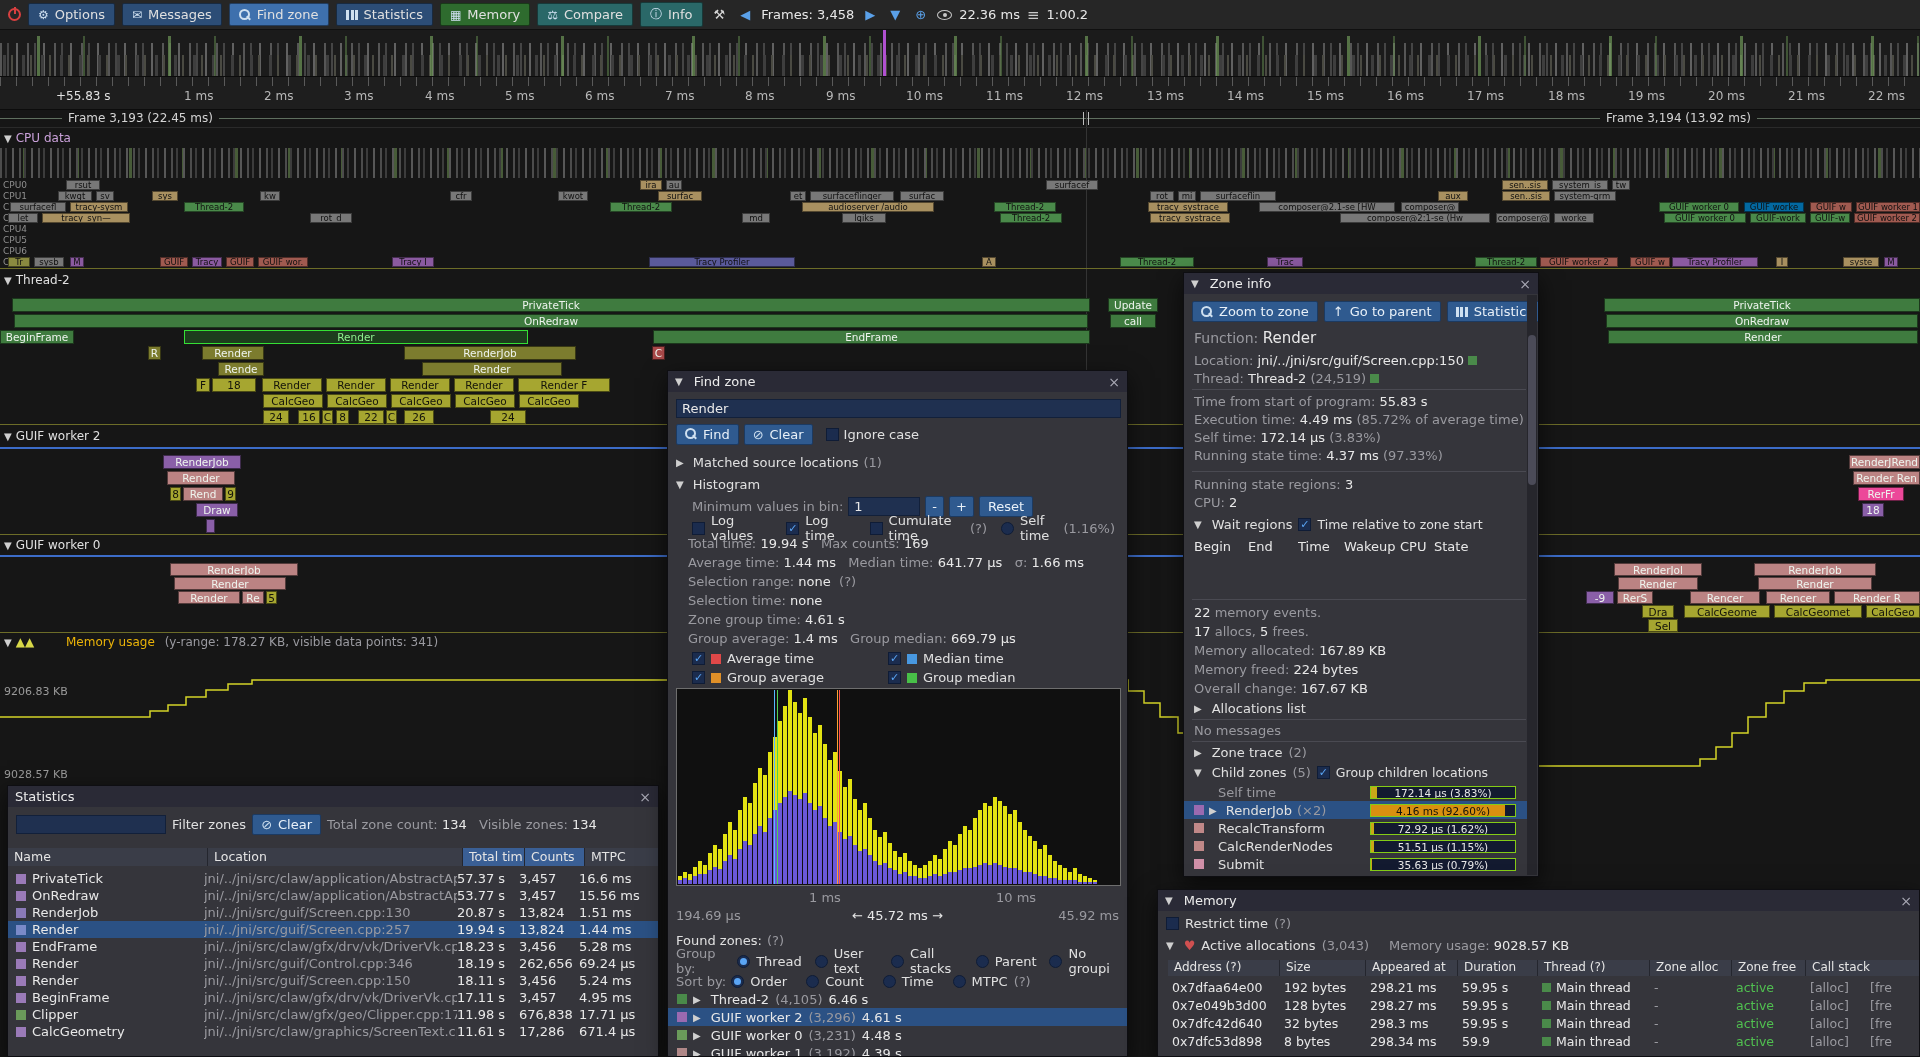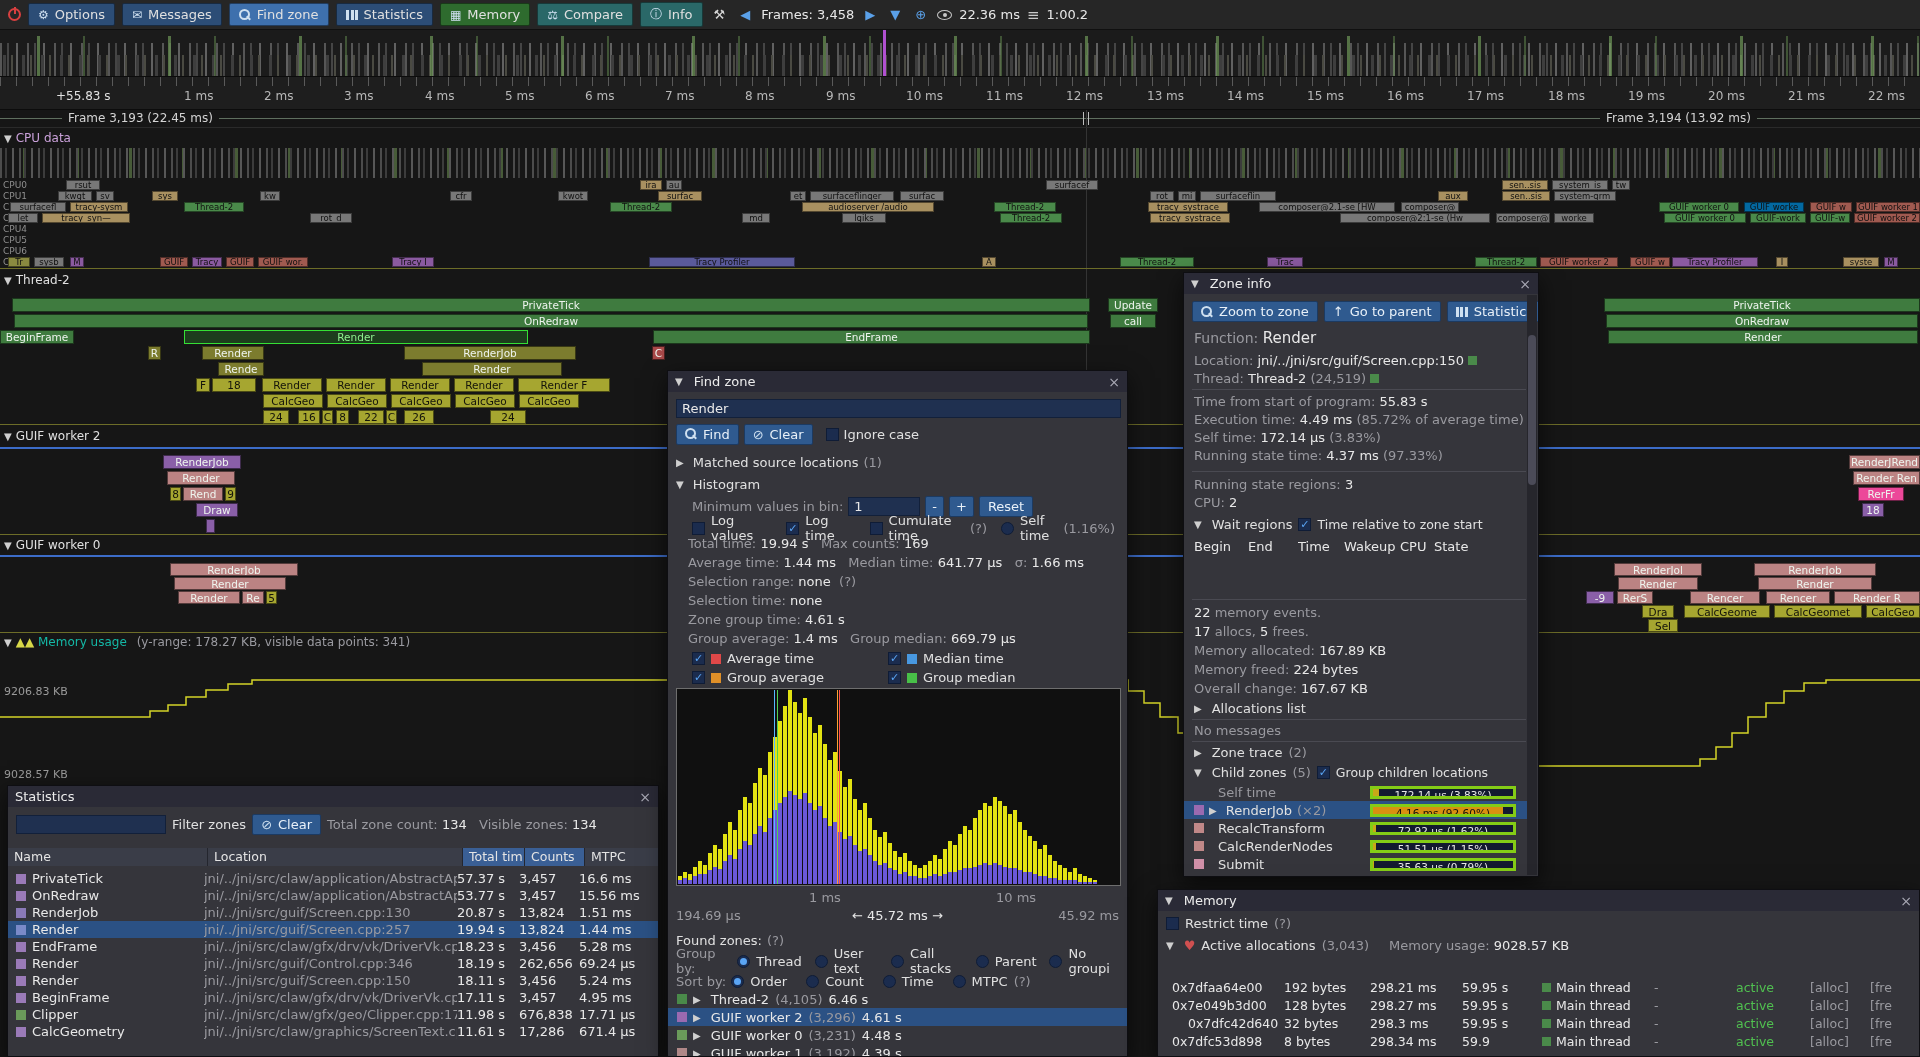--- a/index.html
+++ b/index.html
@@ -81,21 +81,21 @@
   .hbar-p { position:absolute; left:0; right:0; bottom:0; background:#6a58d8; }
   .vline { position:absolute; top:1px; bottom:1px; width:1px; }
   .fz-row { position:absolute; left:8px; right:4px; height:18px; display:flex; align-items:center; gap:5px; }
   .fz-list-row { height:18px; display:flex; align-items:center; gap:6px; padding-left:9px; cursor:pointer; }
 
   
   #zi { left:1183px; top:272px; width:356px; height:605px; z-index:12; }
   .zi-line { position:absolute; left:10px; right:14px; }
   .zi-sep { position:absolute; left:8px; right:12px; height:1px; background:#4a4a52; }
   .wr-cell { display:inline-block; overflow:hidden; white-space:nowrap; }
-  .zi-bar { position:absolute; left:186px; width:146px; height:13px; background:#131a30; border:3px solid #84cc16; }
+  .zi-bar { position:absolute; left:186px; width:146px; height:13px; background:#131a30; border:1px solid #84cc16; }
   .zi-bar-fill { position:absolute; left:0; top:0; bottom:0; }
   .zi-bar-txt { position:absolute; inset:0; font-size:10.5px; text-align:center; line-height:12px; overflow:hidden; white-space:nowrap; }
   .win-scroll { position:absolute; right:1px; top:22px; bottom:1px; width:10px; background:#26262c; }
   .win-thumb { position:absolute; left:1px; right:1px; top:40px; height:150px; background:#4b4b58; border-radius:4px; cursor:pointer; }
 
   
   #st { left:7px; top:785px; width:652px; height:272px; z-index:10; }
   .st-hcell { position:absolute; top:0; height:18px; background:#3a3d48; border-right:1px solid #24262e; padding:1px 6px; font-size:12.5px; color:#e4e4e4; overflow:hidden; white-space:nowrap; cursor:pointer; }
   .st-hcell.hl { background:#3a5f95; }
   .st-row { position:absolute; left:0; width:652px; height:17px; display:flex; align-items:center; cursor:pointer; }
@@ -373,21 +373,21 @@
       <span class="zone" style="height: 13px; left: 1642px; top: 70px; width: 32px; background: rgb(166, 166, 48); color: rgb(20, 20, 10);">Dra</span>
       <span class="zone" style="height: 13px; left: 1684px; top: 70px; width: 86px; background: rgb(166, 166, 48); color: rgb(20, 20, 10);">CalcGeome</span>
       <span class="zone" style="height: 13px; left: 1774px; top: 70px; width: 88px; background: rgb(166, 166, 48); color: rgb(20, 20, 10);">CalcGeomet</span>
       <span class="zone" style="height: 13px; left: 1866px; top: 70px; width: 54px; background: rgb(166, 166, 48); color: rgb(20, 20, 10);">CalcGeo</span>
       <span class="zone" style="height: 13px; left: 1648px; top: 84px; width: 30px; background: rgb(166, 166, 48); color: rgb(20, 20, 10);">Sel</span>
     </div>
 </div>
 
 <div id="mem-sect">
   <div class="sect-head" style="top:2px;">
-    <span class="tri">▼</span><span style="color:#d8d848;">▲▲ </span><span style="color:#14b8a6;">Memory usage</span>
+    <span class="tri">▼</span><span style="color:#d8d848;">▲▲ </span><span style="color:#eab308;margin-left:28px;">Memory usage</span>
     <span class="g" style="margin-left:6px;">(y-range: 178.27 KB, visible data points: 341)</span>
   </div>
   <span class="mem-axis" style="top:52px;">9206.83 KB</span>
   <span class="mem-axis" style="top:135px;">9028.57 KB</span>
   <svg id="mem-svg" viewBox="0 0 1920 138" preserveAspectRatio="none">
     <polyline fill="none" stroke="#d4d428" stroke-width="1.5" points="0,70 150,70 150,64 168,64 168,58 186,58 186,50 206,50 206,43 228,43 228,37 252,37 252,33 1128,33 1128,44 1144,44 1144,56 1160,56 1160,70 1178,70 1178,86 1196,86 1196,100 1216,100 1216,112 1238,112 1238,119 1700,119 1700,112 1716,112 1716,100 1732,100 1732,86 1748,86 1748,70 1766,70 1766,56 1784,56 1784,44 1804,44 1804,36 1826,36 1826,33 1920,33"></polyline>
   </svg>
 </div>
 
 <div id="st" class="win">
@@ -1114,20 +1114,31 @@
     <span>Restrict time</span>
     <span class="g"> (?)</span>
   </div>
   <div class="row-flex" style="position:absolute;left:8px;top:48px;">
     <span class="tri">▼</span>
     <span style="color:#d05050;">♥</span>
     <span>Active allocations</span>
     <span class="g"> (3,043)</span>
     <span class="line" style="margin-left:14px;"><span class="k">Memory usage: </span><span class="v">9028.57 KB</span></span>
   </div>
+  <div style="position:absolute;left:10px;top:70px;width:745px;height:16px;">
+
+  <span class="mw-hcell" style="left: 0px; width: 112px;">Address (?)</span>
+      <span class="mw-hcell" style="left: 112px; width: 86px;">Size</span>
+      <span class="mw-hcell" style="left: 198px; width: 92px;">Appeared at</span>
+      <span class="mw-hcell" style="left: 290px; width: 80px;">Duration</span>
+      <span class="mw-hcell" style="left: 370px; width: 112px;">Thread (?)</span>
+      <span class="mw-hcell" style="left: 482px; width: 82px;">Zone alloc</span>
+      <span class="mw-hcell" style="left: 564px; width: 74px;">Zone free</span>
+      <span class="mw-hcell" style="left: 638px; width: 125px;">Call stack</span>
+    </div>
   <div style="position:absolute;left:10px;top:90px;width:745px;">
 
       <div class="mw-row" style="top: 0px;">
         <span class="mw-c w" style="left:4px;width:106px;">0x7dfaa64e00</span>
         <span class="mw-c w" style="left:116px;width:80px;">192 bytes</span>
         <span class="mw-c w" style="left:202px;width:88px;">298.21 ms</span>
         <span class="mw-c w" style="left:294px;width:76px;">59.95 s</span>
         <span class="mw-c" style="left:374px;width:108px;"><span class="sq" style="background:#4a8a4a;width:9px;height:9px;margin-right:5px;"></span><span class="w">Main thread</span></span>
         <span class="mw-c g" style="left:486px;width:78px;">-</span>
         <span class="mw-c" style="left:568px;width:70px;color:#50c050;">active</span>
@@ -1141,21 +1152,21 @@
         <span class="mw-c w" style="left:202px;width:88px;">298.27 ms</span>
         <span class="mw-c w" style="left:294px;width:76px;">59.95 s</span>
         <span class="mw-c" style="left:374px;width:108px;"><span class="sq" style="background:#4a8a4a;width:9px;height:9px;margin-right:5px;"></span><span class="w">Main thread</span></span>
         <span class="mw-c g" style="left:486px;width:78px;">-</span>
         <span class="mw-c" style="left:568px;width:70px;color:#50c050;">active</span>
         <span class="mw-c g" style="left:642px;width:56px;">[alloc]</span>
         <span class="mw-c g" style="left:702px;width:50px;">[fre</span>
       </div>
 
       <div class="mw-row" style="top: 36px;">
-        <span class="mw-c w" style="left:20px;width:106px;">0x7dfc42d640</span>
+        <span class="mw-c w" style="left:4px;width:106px;">0x7dfc42d640</span>
         <span class="mw-c w" style="left:116px;width:80px;">32 bytes</span>
         <span class="mw-c w" style="left:202px;width:88px;">298.3 ms</span>
         <span class="mw-c w" style="left:294px;width:76px;">59.95 s</span>
         <span class="mw-c" style="left:374px;width:108px;"><span class="sq" style="background:#4a8a4a;width:9px;height:9px;margin-right:5px;"></span><span class="w">Main thread</span></span>
         <span class="mw-c g" style="left:486px;width:78px;">-</span>
         <span class="mw-c" style="left:568px;width:70px;color:#50c050;">active</span>
         <span class="mw-c g" style="left:642px;width:56px;">[alloc]</span>
         <span class="mw-c g" style="left:702px;width:50px;">[fre</span>
       </div>
 

